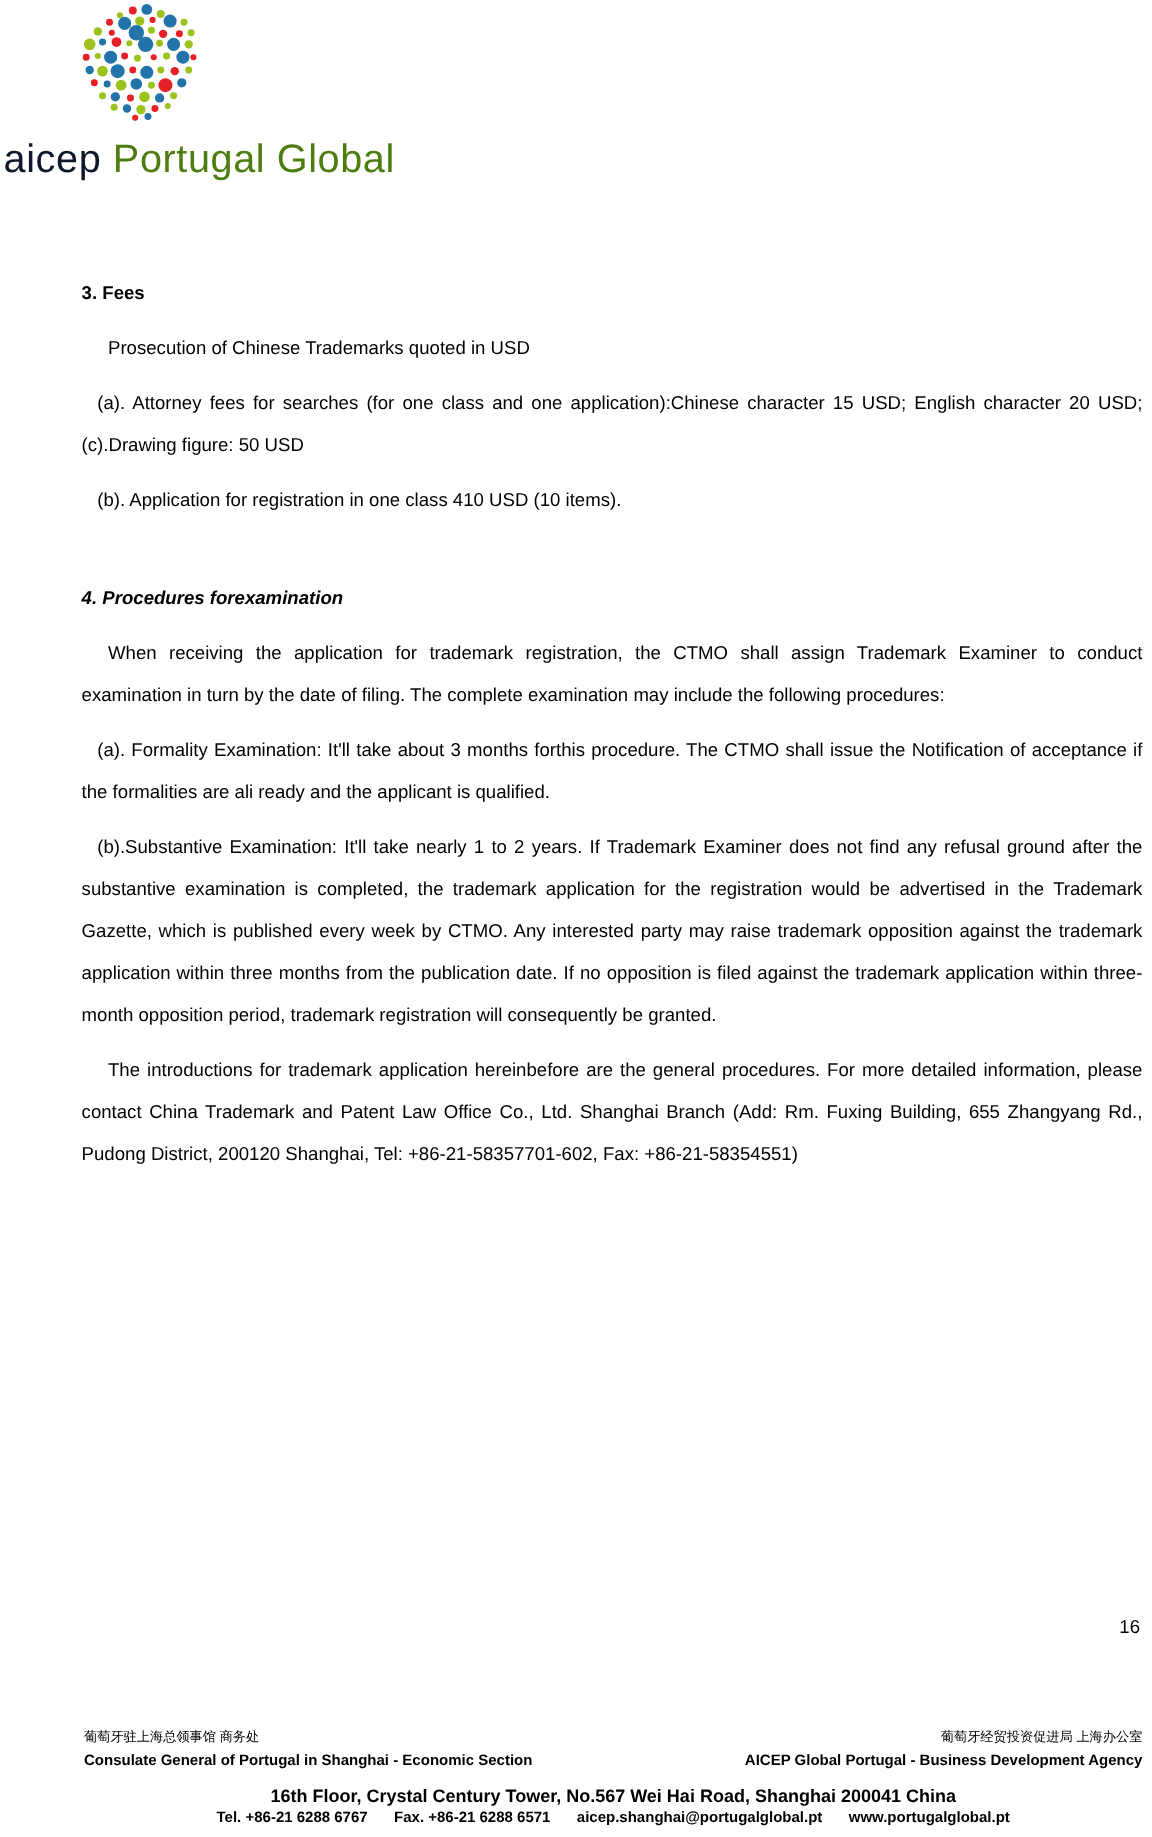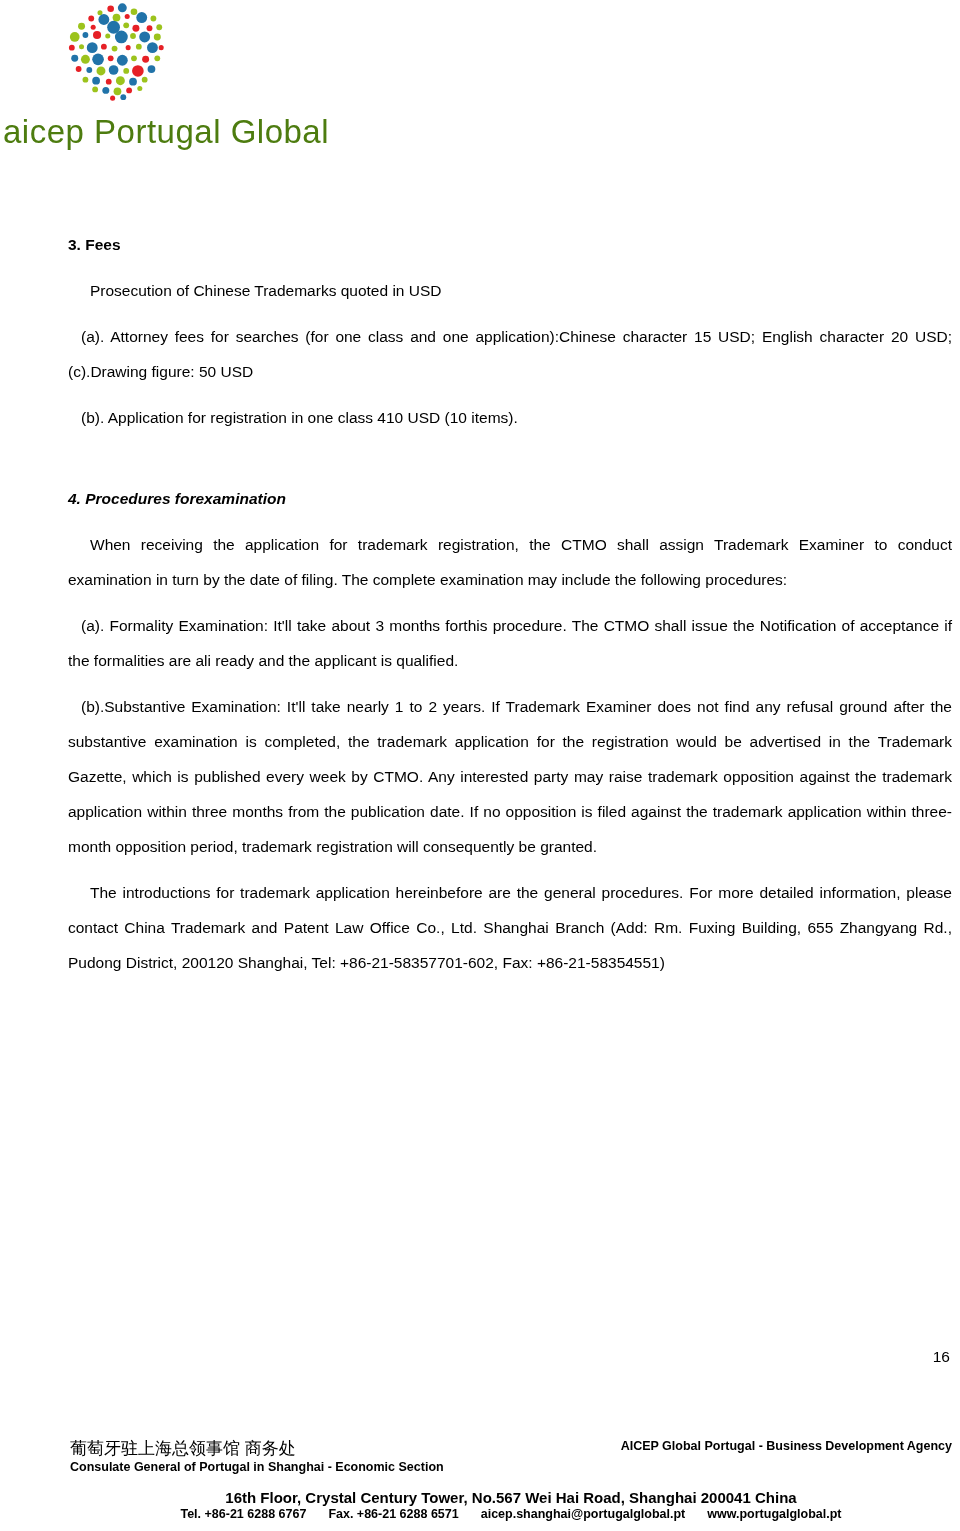--- a/index.html
+++ b/index.html
@@ -5,42 +5,42 @@
   html,body { margin:0; padding:0; background:#fff; }
   .page {
     position:relative; width:960px; height:1531px; background:#ffffff;
     font-family:"Liberation Sans", sans-serif; color:#000; overflow:hidden;
   }
 
   
   .logo { position:absolute; top:2px; left:0; width:320px; }
   .logo svg { display:block; margin-left:66px; }
   .logo-text { margin:10px 0 0 3px; font-size:33px; letter-spacing:0.5px; white-space:nowrap; }
-  .logo-aicep { color:#4d7c0f; }
+  .logo-aicep { color:#0f172a; }
   .logo-rest  { color:#4d7c0f; }
 
   
   .content {
     position:absolute; top:227px; left:68px; width:884px;
     font-size:15.5px; line-height:35px; text-align:justify; text-justify:inter-word;
   }
   .content h2 { font-size:15.5px; line-height:35px; font-weight:bold; margin:0 0 11px; text-align:left; }
   .content p  { margin:0 0 11px; }
   .content .sec-gap { margin-top:46px;font-style:italic; }
   .ind-sm { text-indent:13px; }
   .ind-lg { text-indent:22px; }
 
   
   .pagenum { position:absolute; top:1348px; right:10px; font-size:15.5px; }
 
   
   .footer { position:absolute; left:70px; right:8px; top:1438px; }
   .f-row { display:flex; justify-content:space-between; align-items:flex-start; }
   .f-right { text-align:right; }
-  .f-cn { font-size:17px; line-height:21px; }
+  .f-cn { font-size:11px; line-height:21px; }
   .f-en { font-size:12.5px; line-height:17px; font-weight:bold; }
   .f-addr { text-align:center; font-weight:bold; font-size:15px; line-height:17px; margin-top:13px; }
   .f-contact { display:flex; justify-content:center; gap:22px; font-weight:bold; font-size:12.5px; line-height:17px; }
 
   
   .db { fill:#2173A9; } .dr { fill:#E62026; } .dg { fill:#9CC31C; }
 </style>
 </head>
 <body>
 
@@ -129,20 +129,21 @@
 
   <div class="pagenum">16</div>
 
   <div class="footer">
     <div class="f-row">
       <div class="f-left">
         <div class="f-cn">葡萄牙驻上海总领事馆 商务处</div>
         <div class="f-en">Consulate General of Portugal in Shanghai - Economic Section</div>
       </div>
       <div class="f-right">
+        <div class="f-cn">葡萄牙经贸投资促进局 上海办公室</div>
         <div class="f-en">AICEP Global Portugal - Business Development Agency</div>
       </div>
     </div>
     <div class="f-addr">16th Floor, Crystal Century Tower, No.567 Wei Hai Road, Shanghai 200041 China</div>
     <div class="f-contact">
       <span>Tel. +86-21 6288 6767</span>
       <span>Fax. +86-21 6288 6571</span>
       <span>aicep.shanghai@portugalglobal.pt</span>
       <span>www.portugalglobal.pt</span>
     </div>

